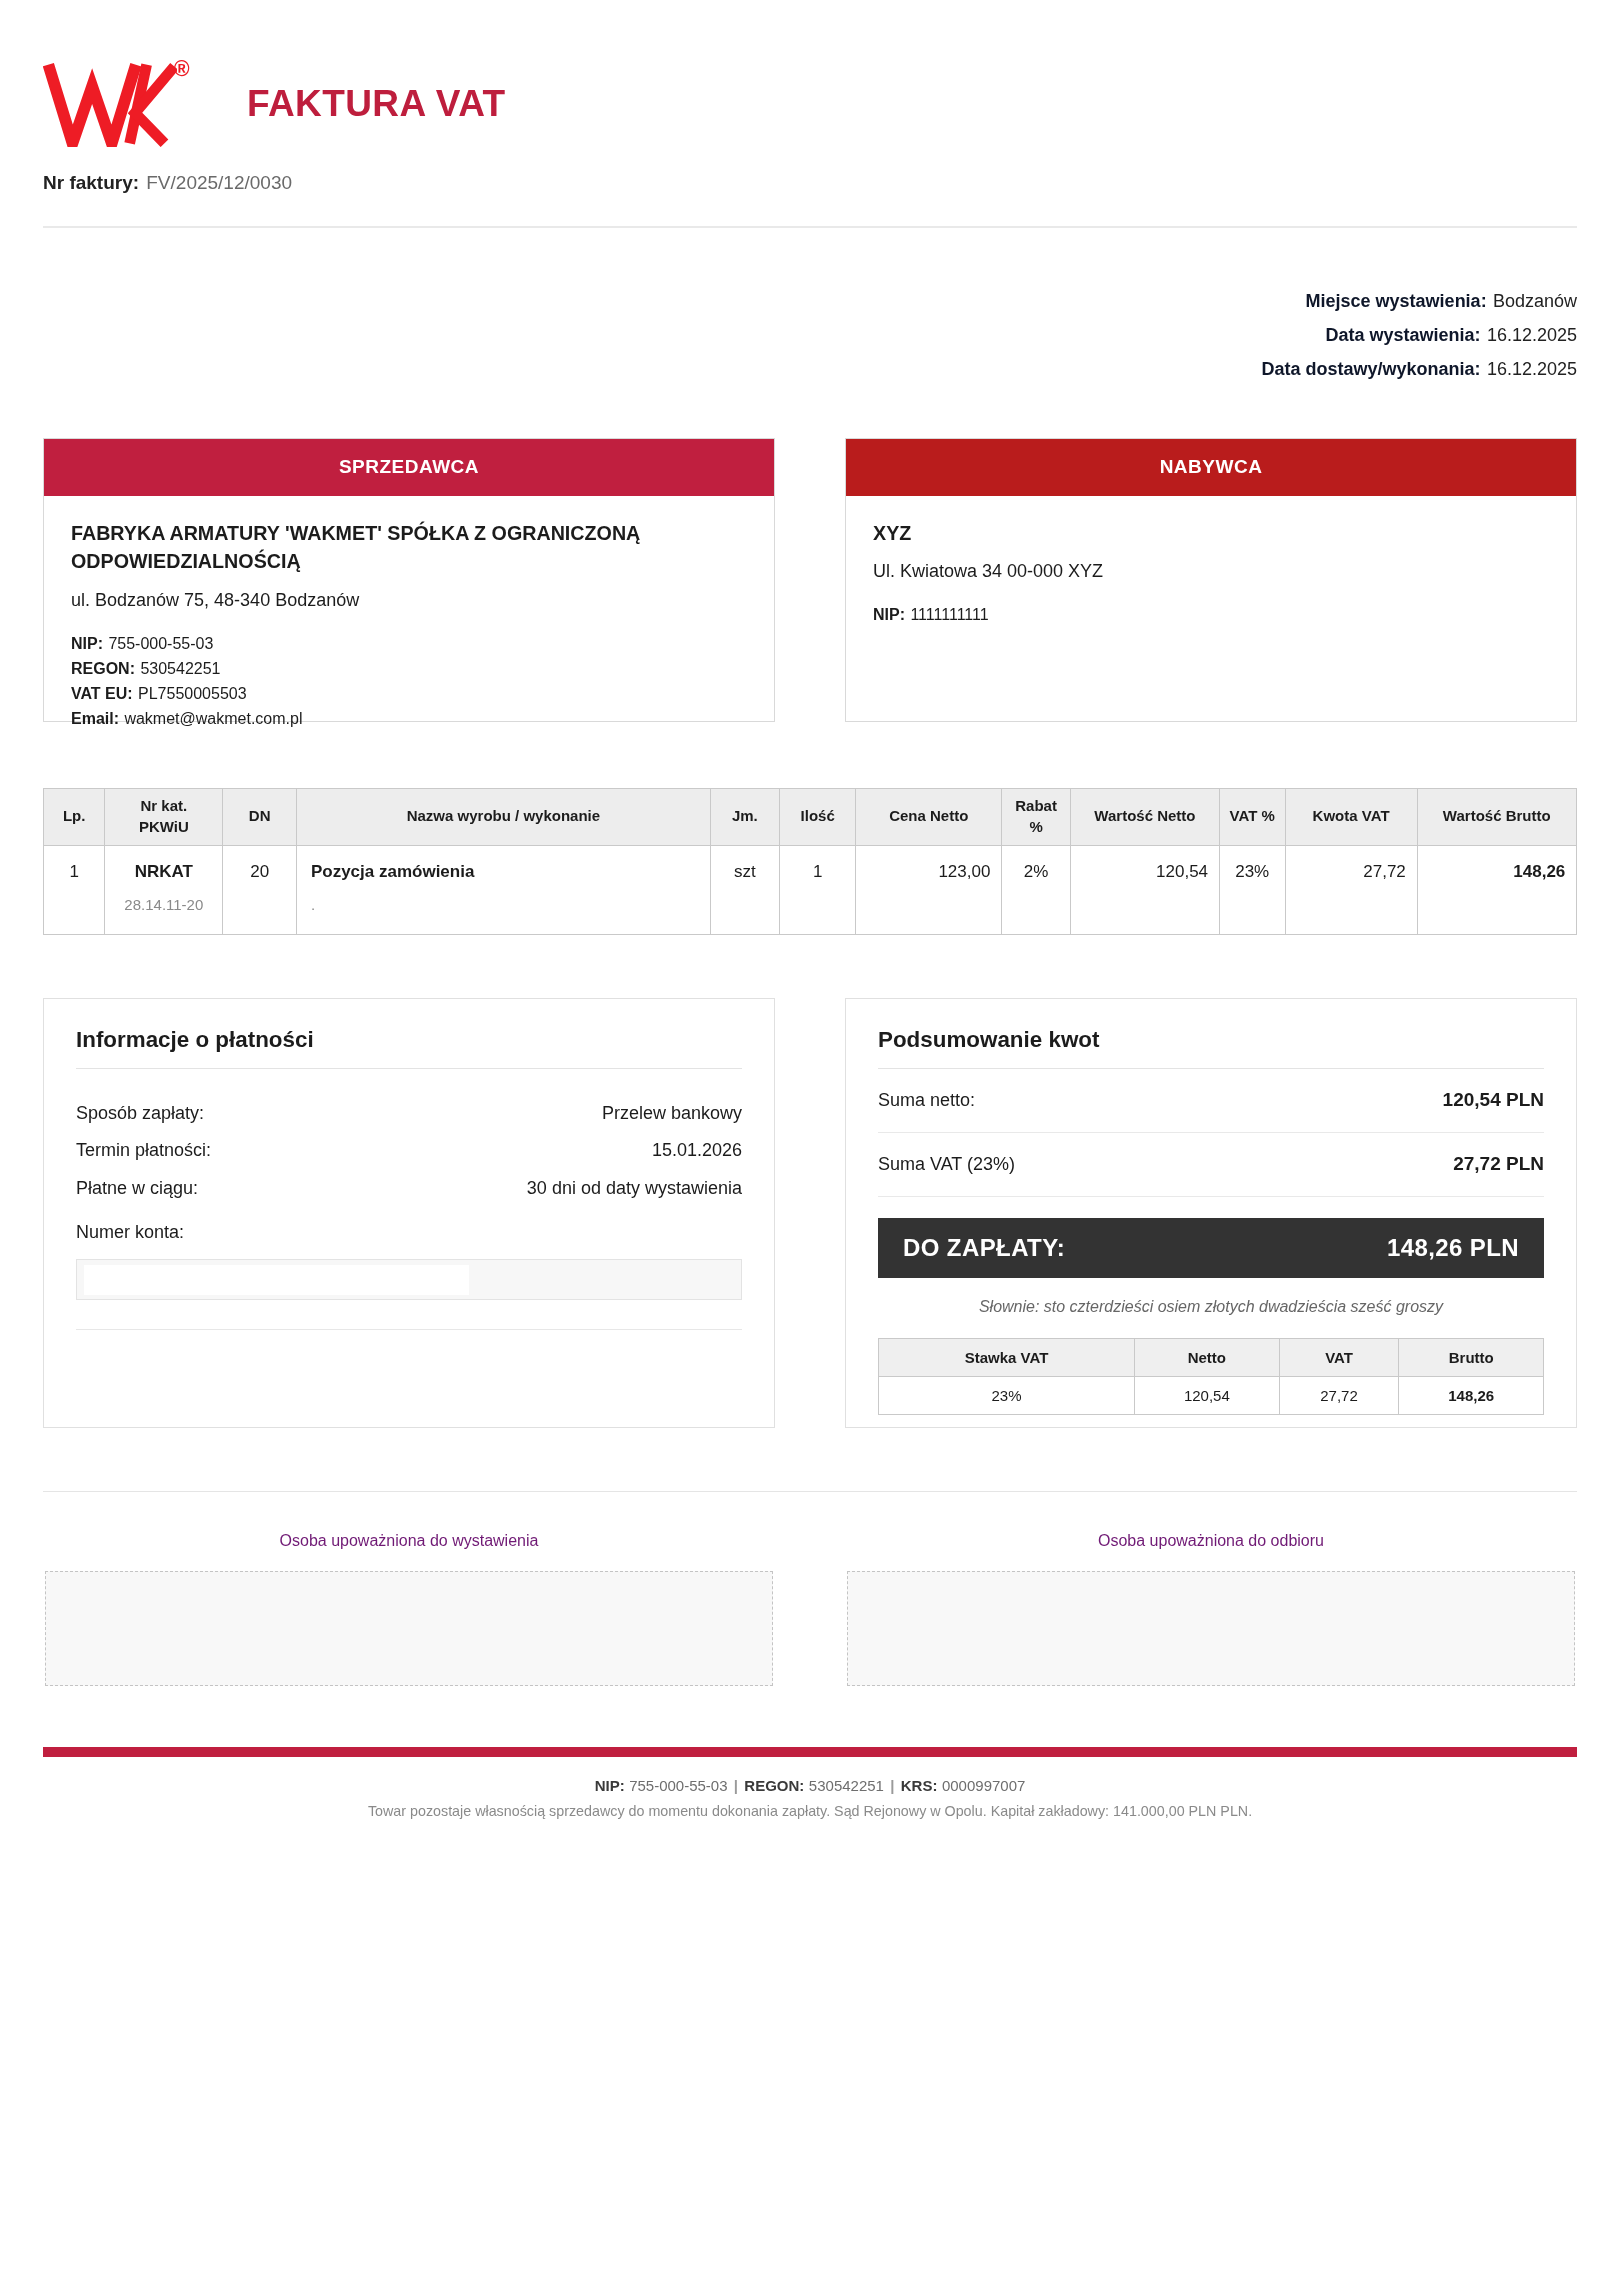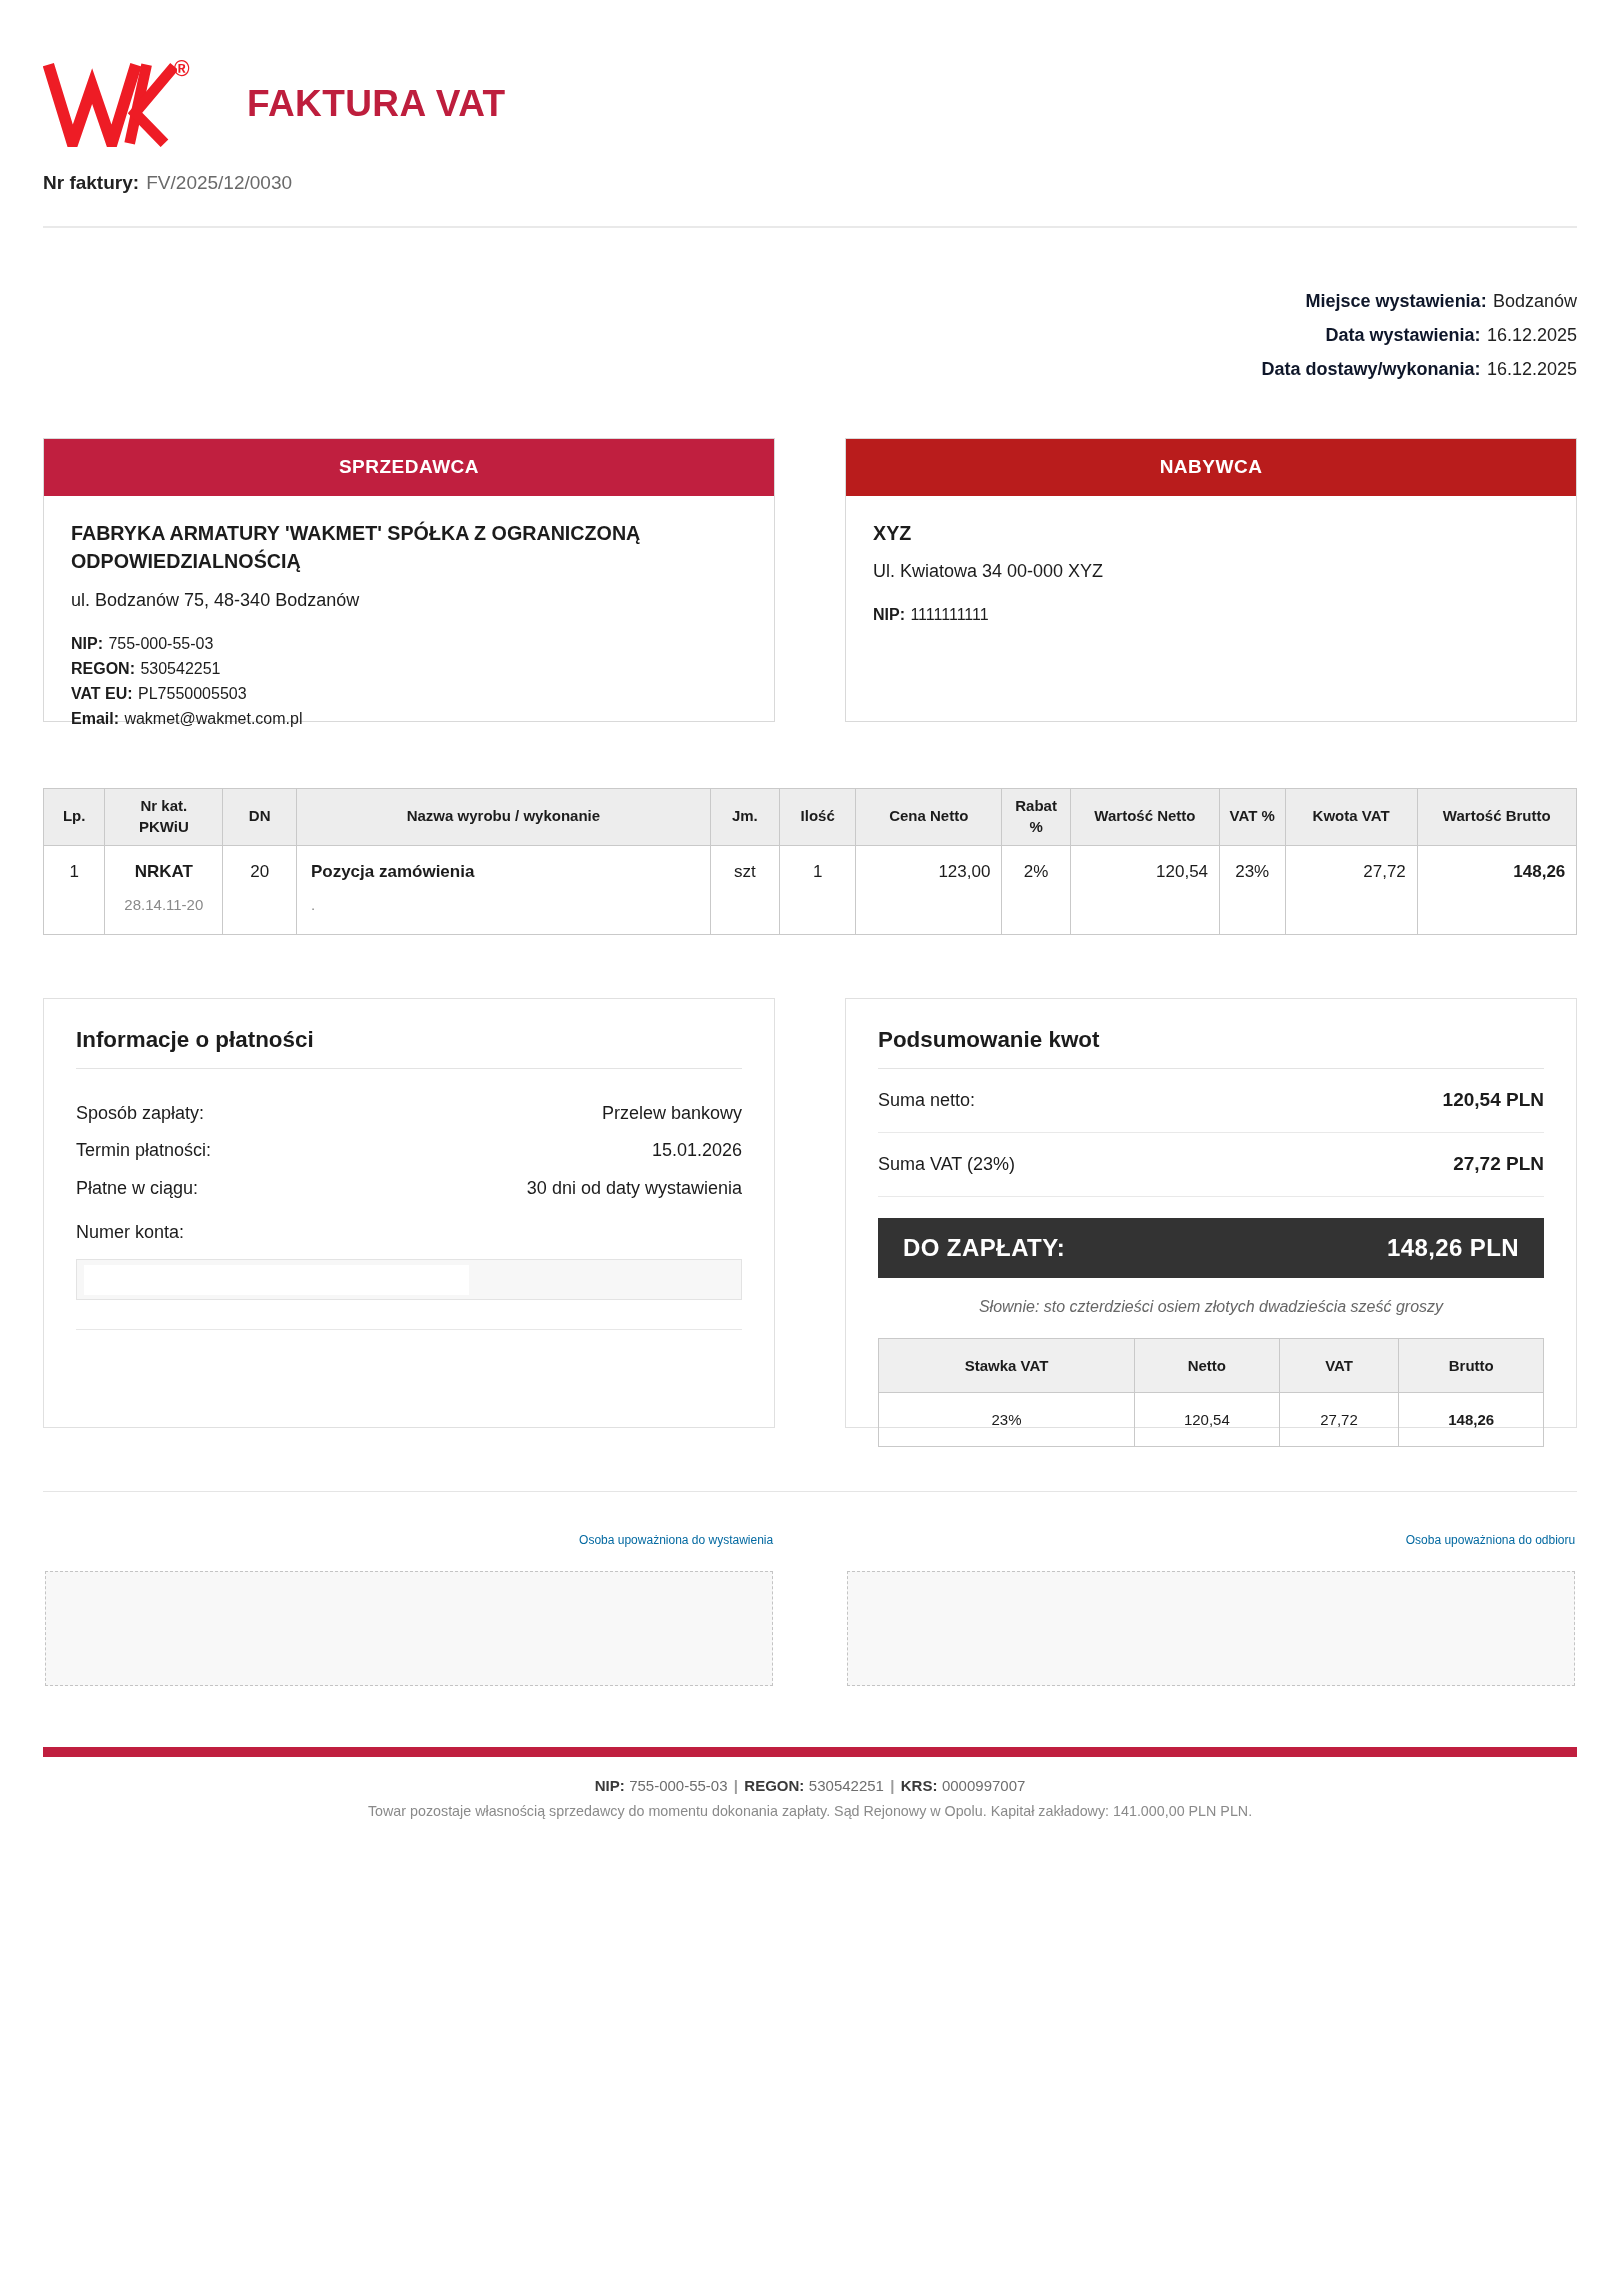--- a/index.html
+++ b/index.html
@@ -66,28 +66,28 @@
 
   .sum-row { display: flex; justify-content: space-between; align-items: center;
              font-size: 18px; padding: 20.6px 0; border-bottom: 1.8px solid #e9e9e9; }
   .sum-row .val { font-weight: bold; font-size: 19px; text-align: right; }
   .due-band { margin-top: 21.5px; height: 60px; background: #333333; color: #fff;
               display: flex; align-items: center; justify-content: space-between; padding: 0 25px; }
   .due-band .due-lbl, .due-band .due-val { font-size: 24px; font-weight: bold; letter-spacing: 0.4px; }
   .words { margin-top: 19.7px; text-align: center; font-style: italic; color: #666; font-size: 16px; }
 
   table.vat-table { width: 100%; margin-top: 21.5px; border-collapse: collapse; border: 0.9px solid #c9c9c9; }
-  .vat-table th, .vat-table td { border: 0.9px solid #c9c9c9; text-align: center; height: 54px; font-size: 15px; }
+  .vat-table th, .vat-table td { border: 0.9px solid #c9c9c9; text-align: center; height: 38px; font-size: 15px; }
   .vat-table th { background: #efefef; font-weight: bold; }
   .vat-table td.b { font-weight: bold; }
 
   
   .sigs { display: flex; gap: 70px; margin-top: 38px; }
   .sig { flex: 1; padding: 0 1.8px; }
-  .sig-label { text-align: right; color: #0369a1; font-size: 12px; line-height: 21.5px; }
+  .sig-label { text-align: center; color: #701a75; font-size: 16px; line-height: 21.5px; }
   .sig-box { margin-top: 19.7px; height: 115px; border: 1.8px dashed #c4c4c4; background: #f8f8f8; }
 
   
   .foot-bar { margin-top: 61px; height: 9.9px; background: #c01f3f; }
   .foot-ids { margin-top: 19.7px; text-align: center; font-size: 15px; color: #6e6e6e; }
   .foot-ids .lbl { font-weight: bold; color: #3a3a3a; }
   .foot-ids .sep { color: #9a9a9a; margin: 0 6.3px; font-weight: bold; }
   .foot-ids .val { margin-left: 4.5px; }
   .foot-note { margin-top: 9px; text-align: center; font-size: 14.3px; color: #8a8a8a; }
 </style>

